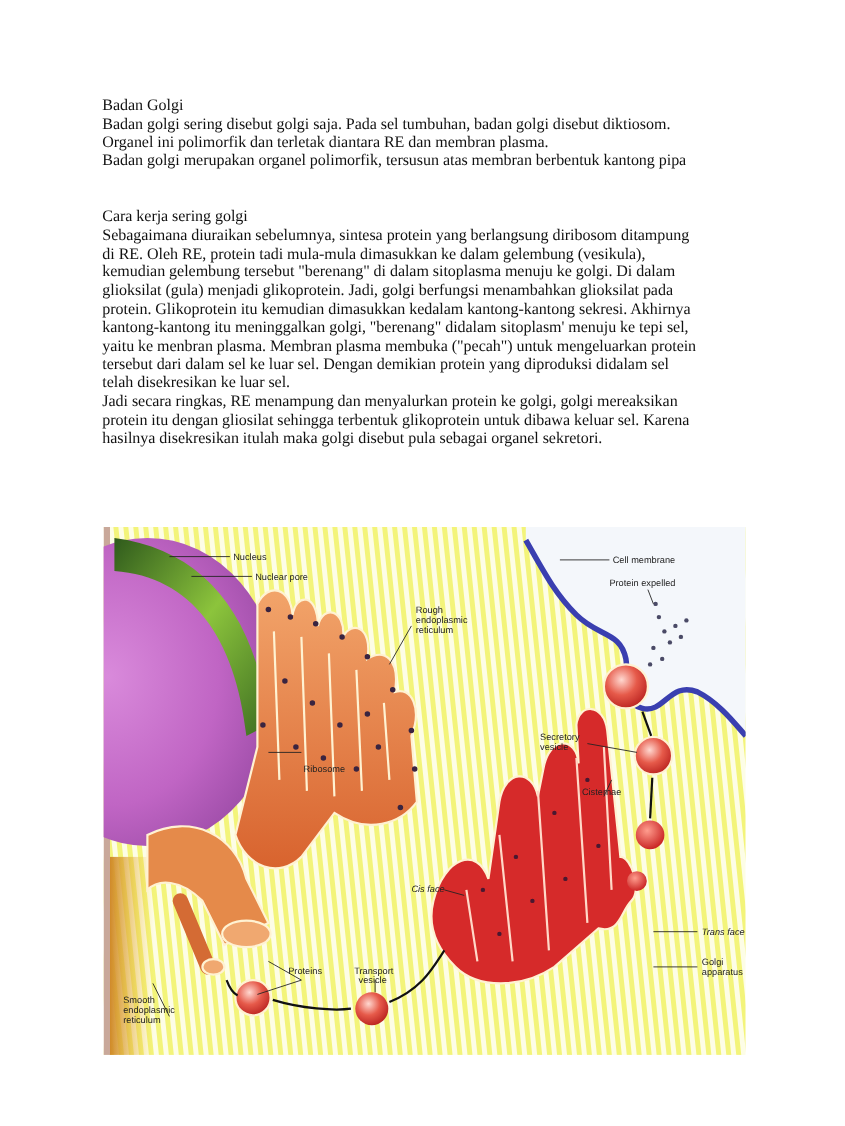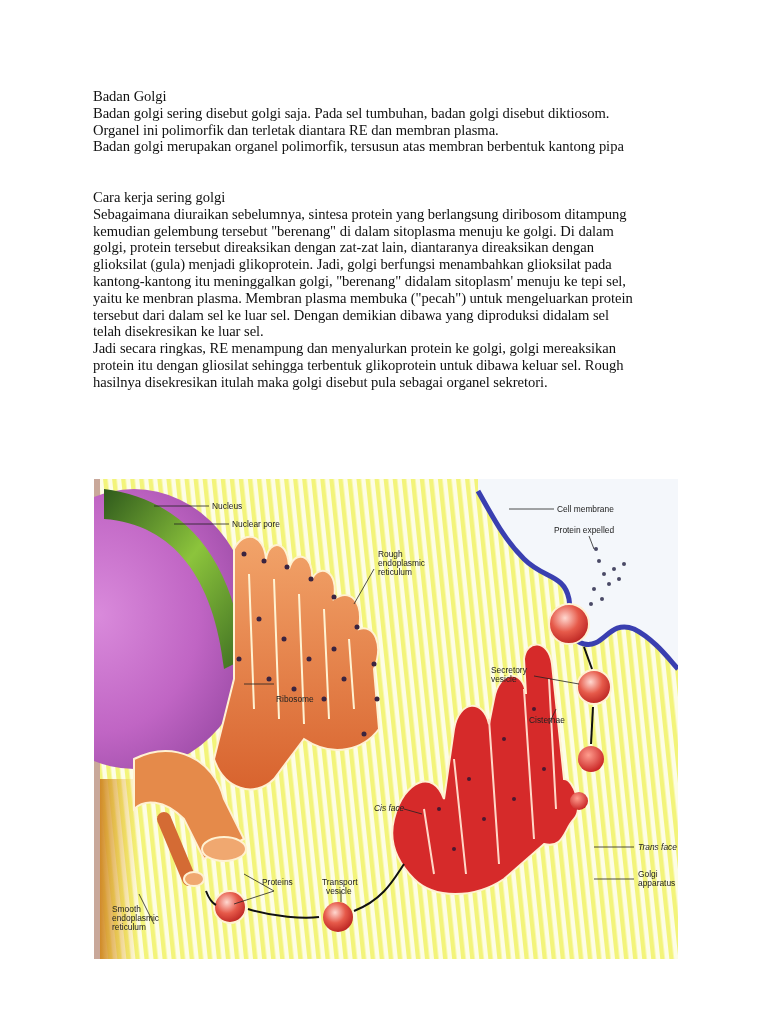--- a/index.html
+++ b/index.html
@@ -23,29 +23,30 @@
   <div class="text-block" id="block1">
     <p>Badan Golgi</p>
     <p>Badan golgi sering disebut golgi saja. Pada sel tumbuhan, badan golgi disebut diktiosom.</p>
     <p>Organel ini polimorfik dan terletak diantara RE dan membran plasma.</p>
     <p>Badan golgi merupakan organel polimorfik, tersusun atas membran berbentuk kantong pipa</p>
   </div>
 
   <div class="text-block" id="block2">
     <p>Cara kerja sering golgi</p>
     <p>Sebagaimana diuraikan sebelumnya, sintesa protein yang berlangsung diribosom ditampung</p>
+    <p>di RE. Oleh RE, protein tadi mula-mula dimasukkan ke dalam gelembung (vesikula),</p>
     <p>kemudian gelembung tersebut "berenang" di dalam sitoplasma menuju ke golgi. Di dalam</p>
-    <p>golgi, protein tersebut direaksikan dengan zat-zat lain, diantaranya direaksikan dengan</p>
     <p>glioksilat (gula) menjadi glikoprotein. Jadi, golgi berfungsi menambahkan glioksilat pada</p>
+    <p>protein. Glikoprotein itu kemudian dimasukkan kedalam kantong-kantong sekresi. Akhirnya</p>
     <p>kantong-kantong itu meninggalkan golgi, "berenang" didalam sitoplasm' menuju ke tepi sel,</p>
     <p>yaitu ke menbran plasma. Membran plasma membuka ("pecah") untuk mengeluarkan protein</p>
-    <p>tersebut dari dalam sel ke luar sel. Dengan demikian dibawa yang diproduksi didalam sel</p>
+    <p>tersebut dari dalam sel ke luar sel. Dengan demikian protein yang diproduksi didalam sel</p>
     <p>telah disekresikan ke luar sel.</p>
     <p>Jadi secara ringkas, RE menampung dan menyalurkan protein ke golgi, golgi mereaksikan</p>
-    <p>protein itu dengan gliosilat sehingga terbentuk glikoprotein untuk dibawa keluar sel. Rough</p>
+    <p>protein itu dengan gliosilat sehingga terbentuk glikoprotein untuk dibawa keluar sel. Karena</p>
     <p>hasilnya disekresikan itulah maka golgi disebut pula sebagai organel sekretori.</p>
   </div>
 
   <div class="figure">
     <svg width="584" height="480" viewBox="0 0 584 480" xmlns="http://www.w3.org/2000/svg">
       <defs>
         <pattern id="stripes" width="9" height="480" patternUnits="userSpaceOnUse" patternTransform="rotate(-6)">
           <rect width="9" height="480" fill="#fdfde6"></rect>
           <rect width="4.5" height="480" fill="#f3f47a"></rect>
         </pattern>

